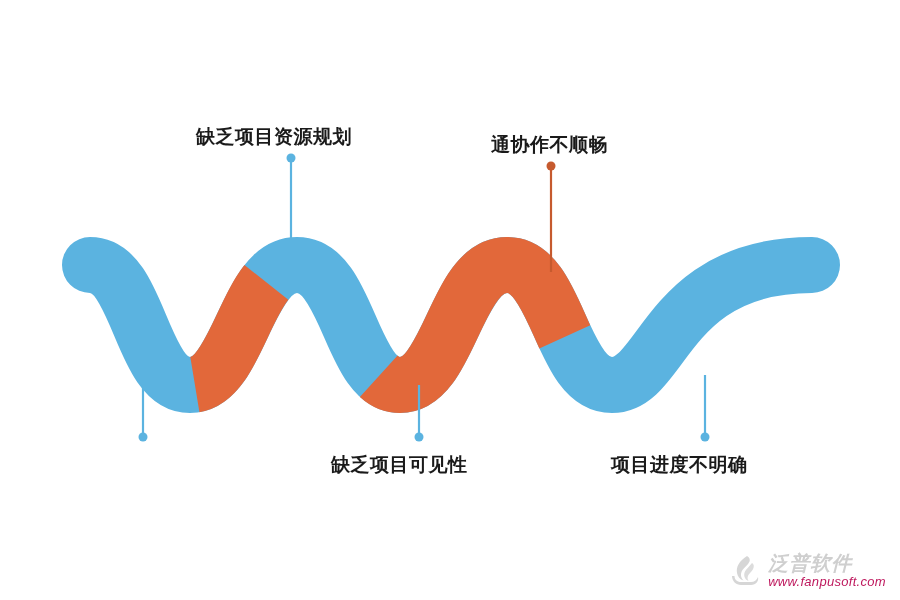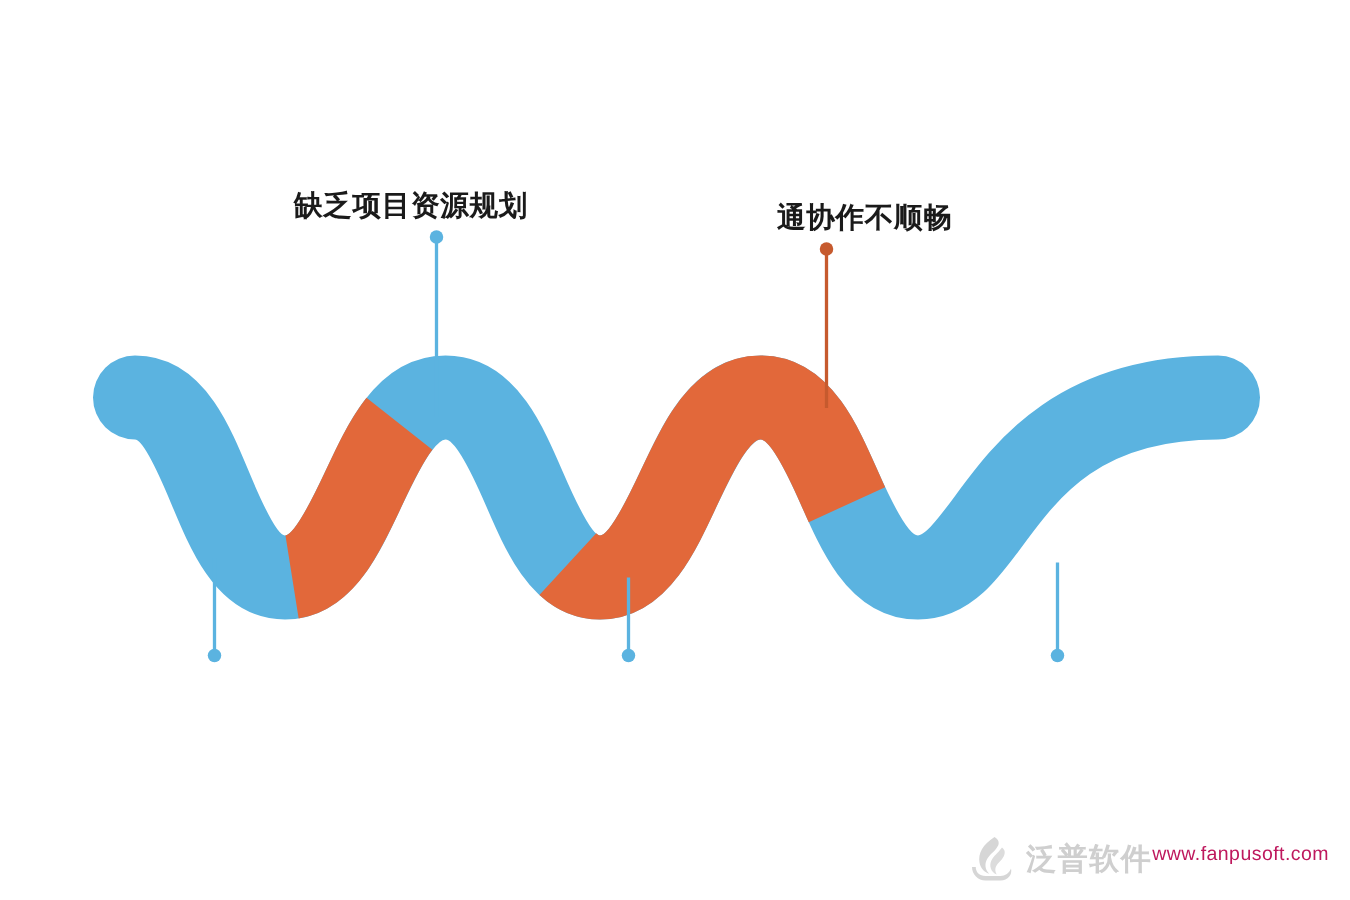--- a/index.html
+++ b/index.html
@@ -29,21 +29,21 @@
   }
   .label {
     position: absolute;
     font-size: 19px;
     font-weight: bold;
     color: #1a1a1a;
     white-space: nowrap;
     letter-spacing: 0.5px;
   }
   .lbl-top-1 { left: 196px; top: 124px; }
-  .lbl-top-2 { left: 491px; top: 132px; margin-left: 27px; }
+  .lbl-top-2 { left: 491px; top: 132px; }
   .lbl-bot-1 { left: 55px;  top: 452px; }
   .lbl-bot-2 { left: 331px; top: 452px; }
   .lbl-bot-3 { left: 611px; top: 452px; }
 
   
   .watermark {
     position: absolute;
     right: 14px;
     bottom: 10px;
     display: flex;
@@ -51,22 +51,23 @@
     gap: 7px;
   }
   .wm-logo {
     width: 34px;
     height: 34px;
     position: relative;
     flex: 0 0 auto;
   }
   .wm-text {
     display: flex;
-    flex-direction: row;
+    flex-direction: column;
     line-height: 1.15;
+    font-style: italic;
   }
   .wm-name {
     font-size: 20px;
     font-weight: bold;
     color: #cfcfcf;
     letter-spacing: 1px;
   }
   .wm-url {
     font-size: 13px;
     color: #be185d;
@@ -106,20 +107,22 @@
     <line x1="419" y1="385" x2="419" y2="437" stroke="#5BB3E0" stroke-width="2.2"></line>
     <circle cx="419" cy="437" r="4.5" fill="#5BB3E0"></circle>
 
     <line x1="705" y1="375" x2="705" y2="437" stroke="#5BB3E0" stroke-width="2.2"></line>
     <circle cx="705" cy="437" r="4.5" fill="#5BB3E0"></circle>
   </svg>
 
   <div class="label lbl-top-1">缺乏项目资源规划</div>
   <div class="label lbl-top-2">通协作不顺畅</div>
 
+  <div class="label lbl-bot-2">缺乏项目可见性</div>
+  <div class="label lbl-bot-3">项目进度不明确</div>
 
   <div class="watermark">
     <div class="wm-logo">
       <svg width="34" height="34" viewBox="0 0 34 34">
         <path d="M20 2 C12 7 9 13 10 19 C10.6 22.6 13 25.5 16.5 26.5
                  C13.5 23.5 13.2 19.5 15.5 16 C17.5 13 21 11 22.5 7.5
                  C23.2 5.8 22.8 3.6 20 2 Z" fill="#d6d6d6"></path>
         <path d="M25 9 C22 13 19.5 14.5 18 17.5 C16.2 21 17.5 25.5 21.5 27
                  C19.8 24.2 20.5 21.5 22.8 19.2 C25 17 27 14.5 26.8 11.8
                  C26.7 10.8 26 9.7 25 9 Z" fill="#dcdcdc"></path>

